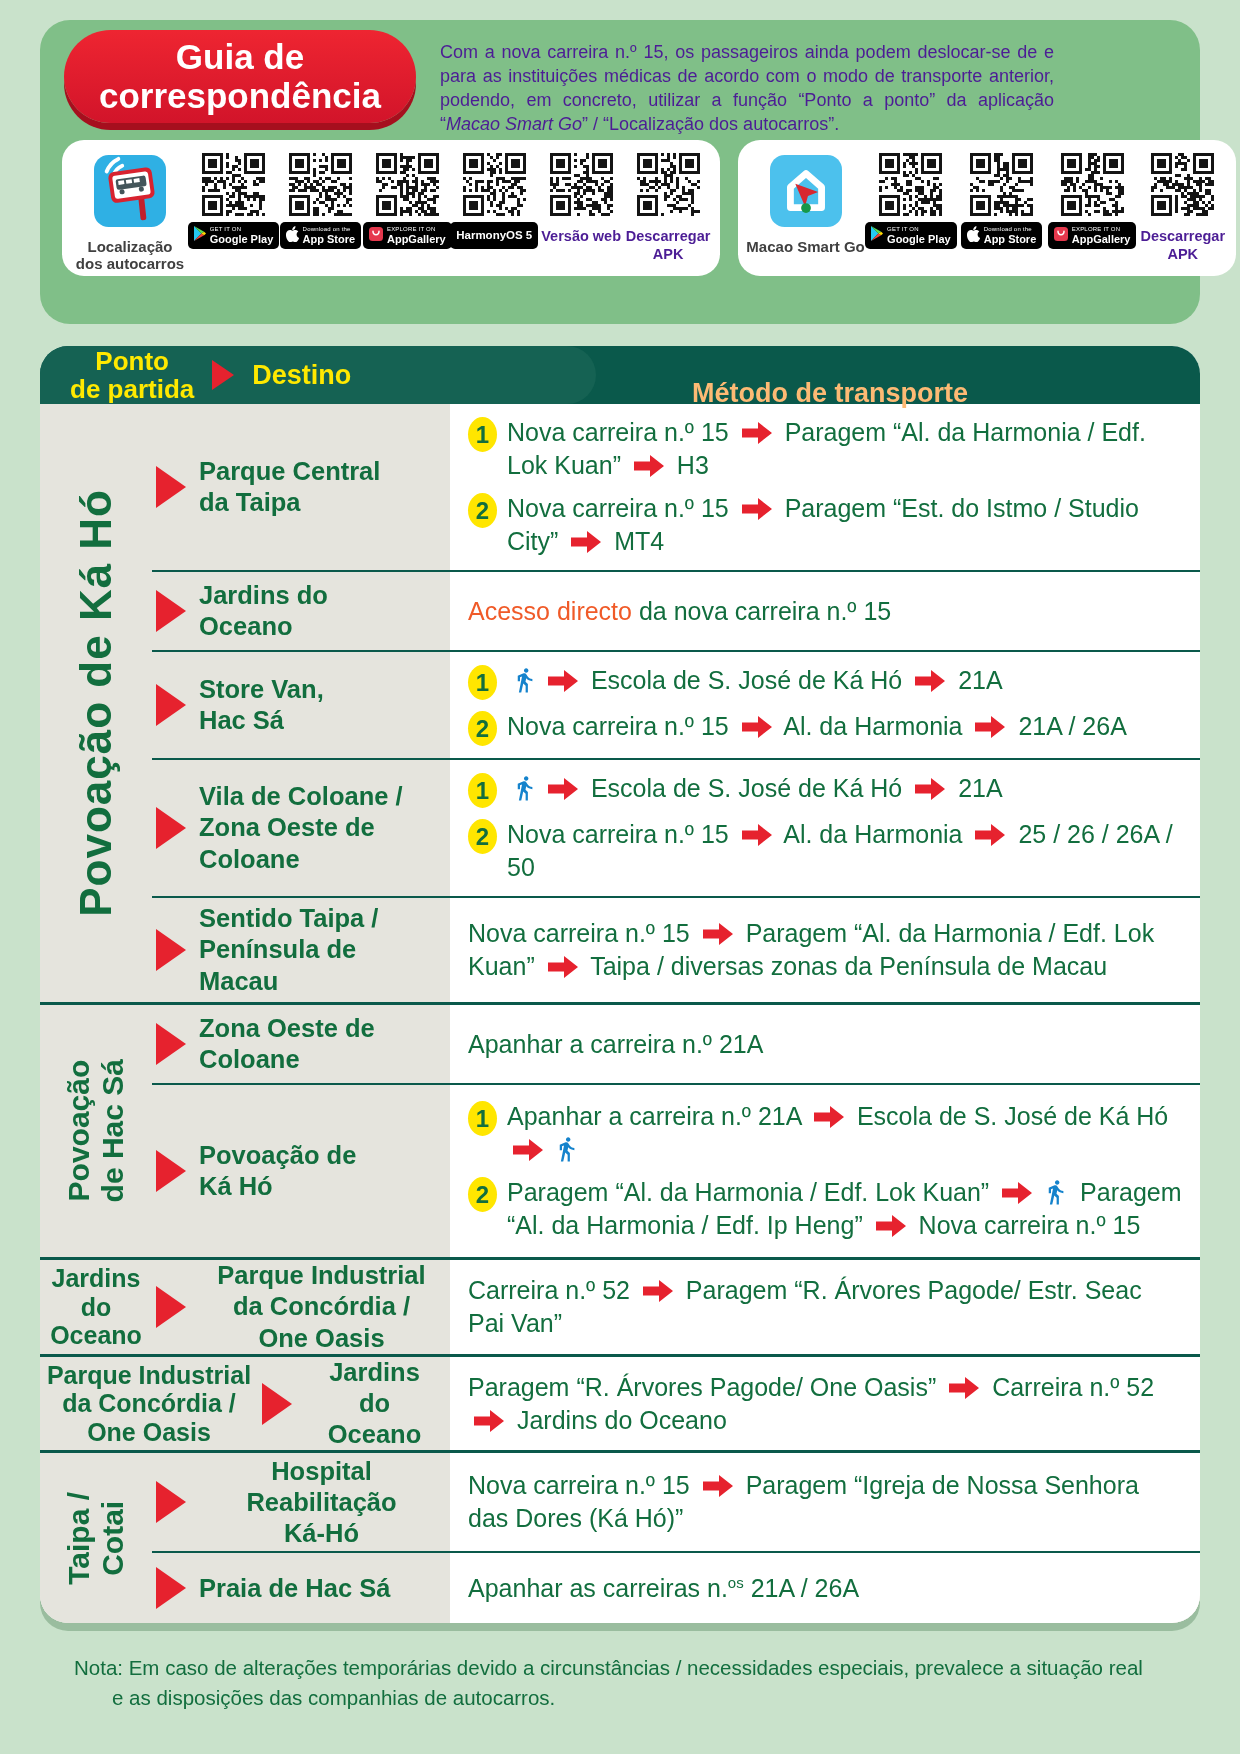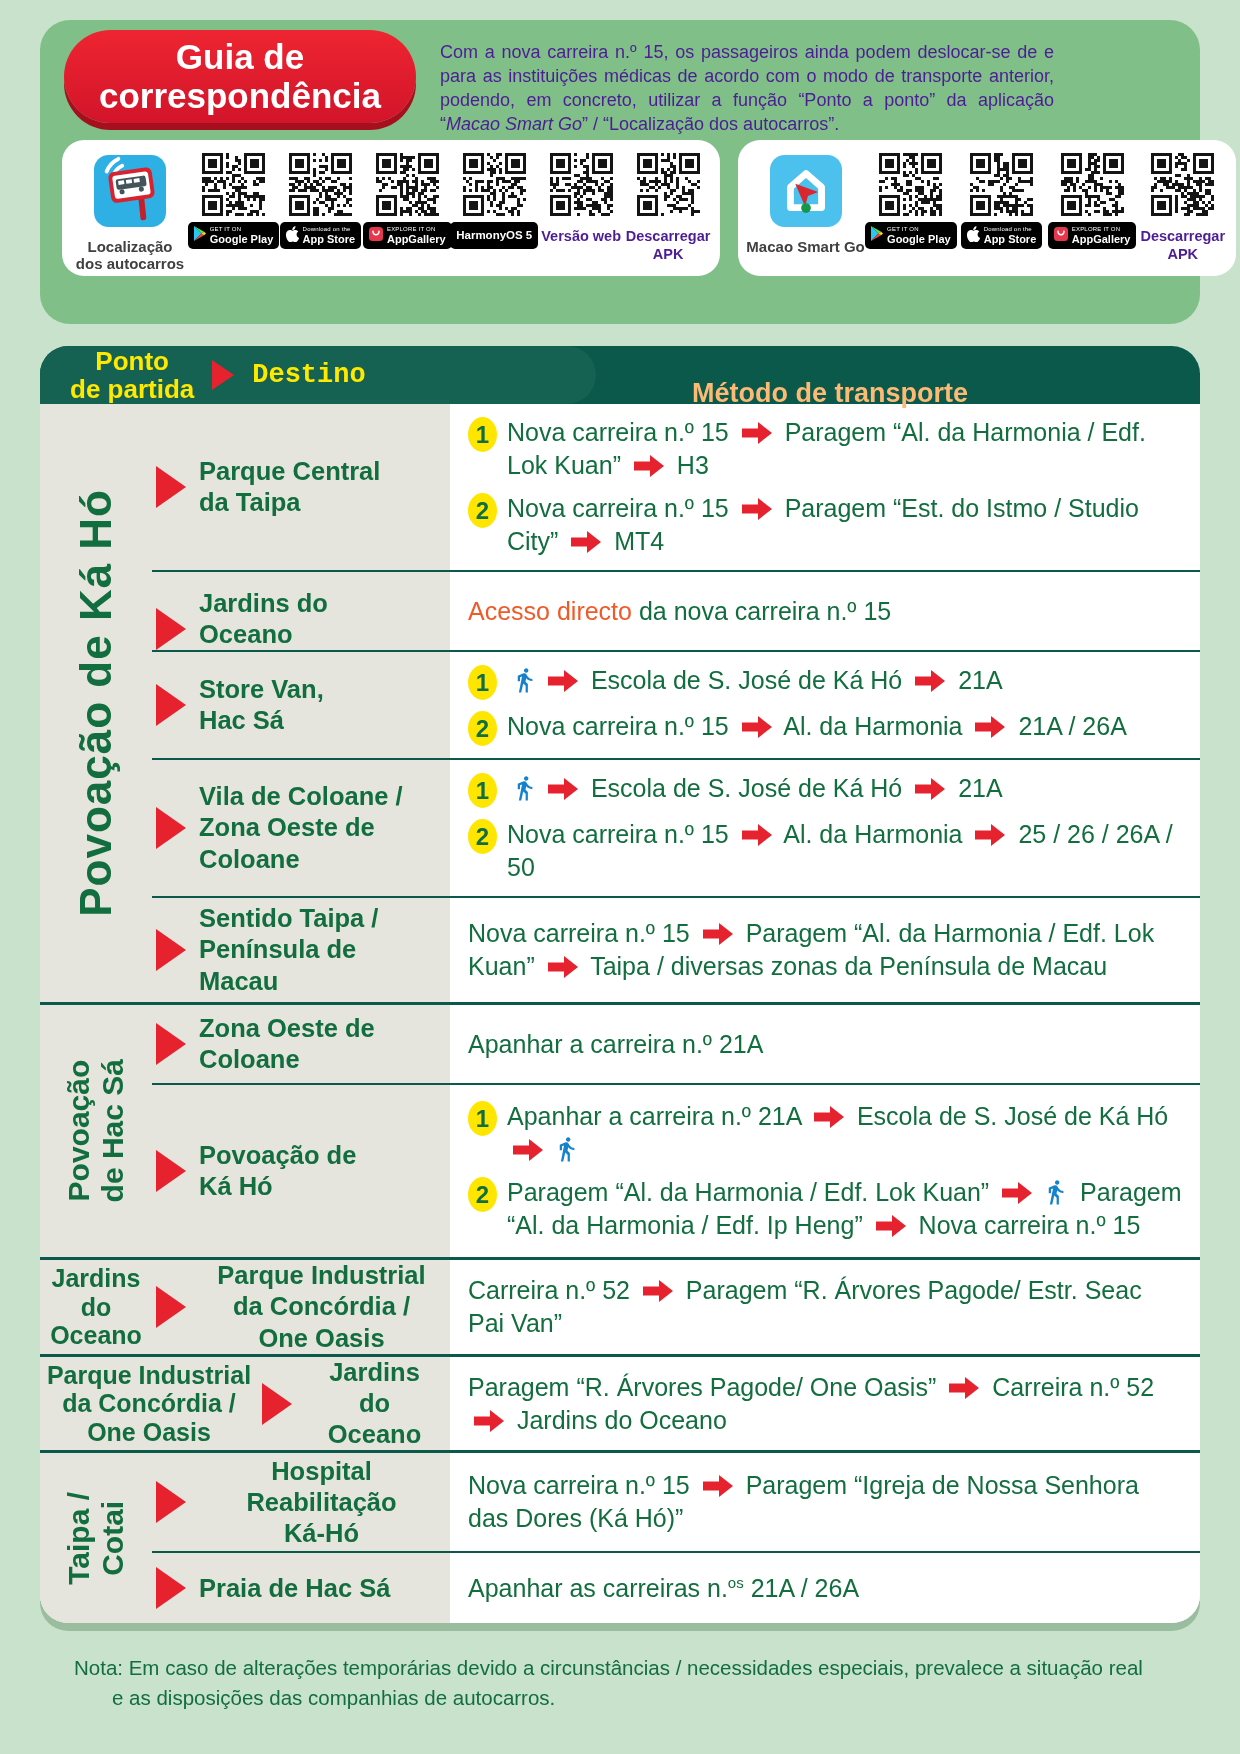--- a/index.html
+++ b/index.html
@@ -24,21 +24,21 @@
   .store-name{font-size:11px;color:#fff;font-weight:bold;line-height:1.1;white-space:nowrap;}
   .harmony .store-name{font-size:11.5px;}
   .dl-label{font-size:14.5px;font-weight:bold;color:#4c1d95;text-align:center;white-space:pre-line;line-height:1.25;margin-top:5px;}
 
   
   .ttable{margin:22px 40px 0;border-radius:28px;overflow:hidden;background:#fff;box-shadow:0 8px 0 rgba(86,134,92,.4);}
   .t-header{position:relative;height:58px;background:#0a594b;}
   .t-hbadge{position:absolute;left:0;top:0;height:100%;width:556px;background:#156253;border-radius:0 38px 38px 0;}
   .t-hleft{position:absolute;left:30px;top:0;height:100%;display:flex;align-items:center;gap:18px;z-index:1;color:#ffe900;font-weight:bold;}
   .t-horigin{font-size:26px;text-align:center;line-height:1.08;}
-  .t-hdest{font-size:27px;font-family:Liberation Mono, monospace;}
+  .t-hdest{font-size:27px;}
   .t-hmethod{position:absolute;left:420px;right:0;top:0;height:100%;display:flex;align-items:center;justify-content:center;
              color:#fdba74;font-weight:bold;font-size:27px;z-index:1;margin-top:18px;}
   .tri{width:0;height:0;border-left:30px solid #e6222e;border-top:21px solid transparent;border-bottom:21px solid transparent;flex:none;}
   .tri-h{border-left-width:22px;border-top-width:15px;border-bottom-width:15px;}
 
   .t-body{background:#e5e4dd;}
   .group{display:flex;background:#e5e4dd;}
   .group + .group{border-top:3px solid #0a594b;}
   .origin-cell{display:flex;align-items:center;justify-content:center;color:#126e3e;font-weight:bold;flex:none;}
   .vtext{writing-mode:vertical-rl;transform:rotate(180deg);text-align:center;white-space:pre-line;line-height:1.12;}
@@ -1548,21 +1548,21 @@
                   <span class="mbadge">2</span>
                   <span class="mcontent">Nova carreira n.º 15 <span class="iarrow"><svg width="30" height="22" viewBox="0 0 30 22">
                         <path d="M0 6.5h16V0l14 11-14 11v-6.5H0z" fill="#e6222e"></path>
                       </svg></span> Paragem “Est. do Istmo / Studio City” <span class="iarrow"><svg width="30" height="22" viewBox="0 0 30 22">
                         <path d="M0 6.5h16V0l14 11-14 11v-6.5H0z" fill="#e6222e"></path>
                       </svg></span> MT4</span>
                 </div>
               </div>
             </div>
             <div class="row" style="min-height: 78px;">
-              <div class="dest-zone" style="width: 298px; align-items: flex-end;">
+              <div class="dest-zone" style="width: 298px;">
                 <div class="tri"></div>
                 <div class="dest">Jardins do
 Oceano</div>
               </div>
               <div class="method">
                 <div class="mline">
                   <span class="mcontent"><span class="hl">Acesso directo</span> da nova carreira n.º 15</span>
                 </div>
               </div>
             </div>

